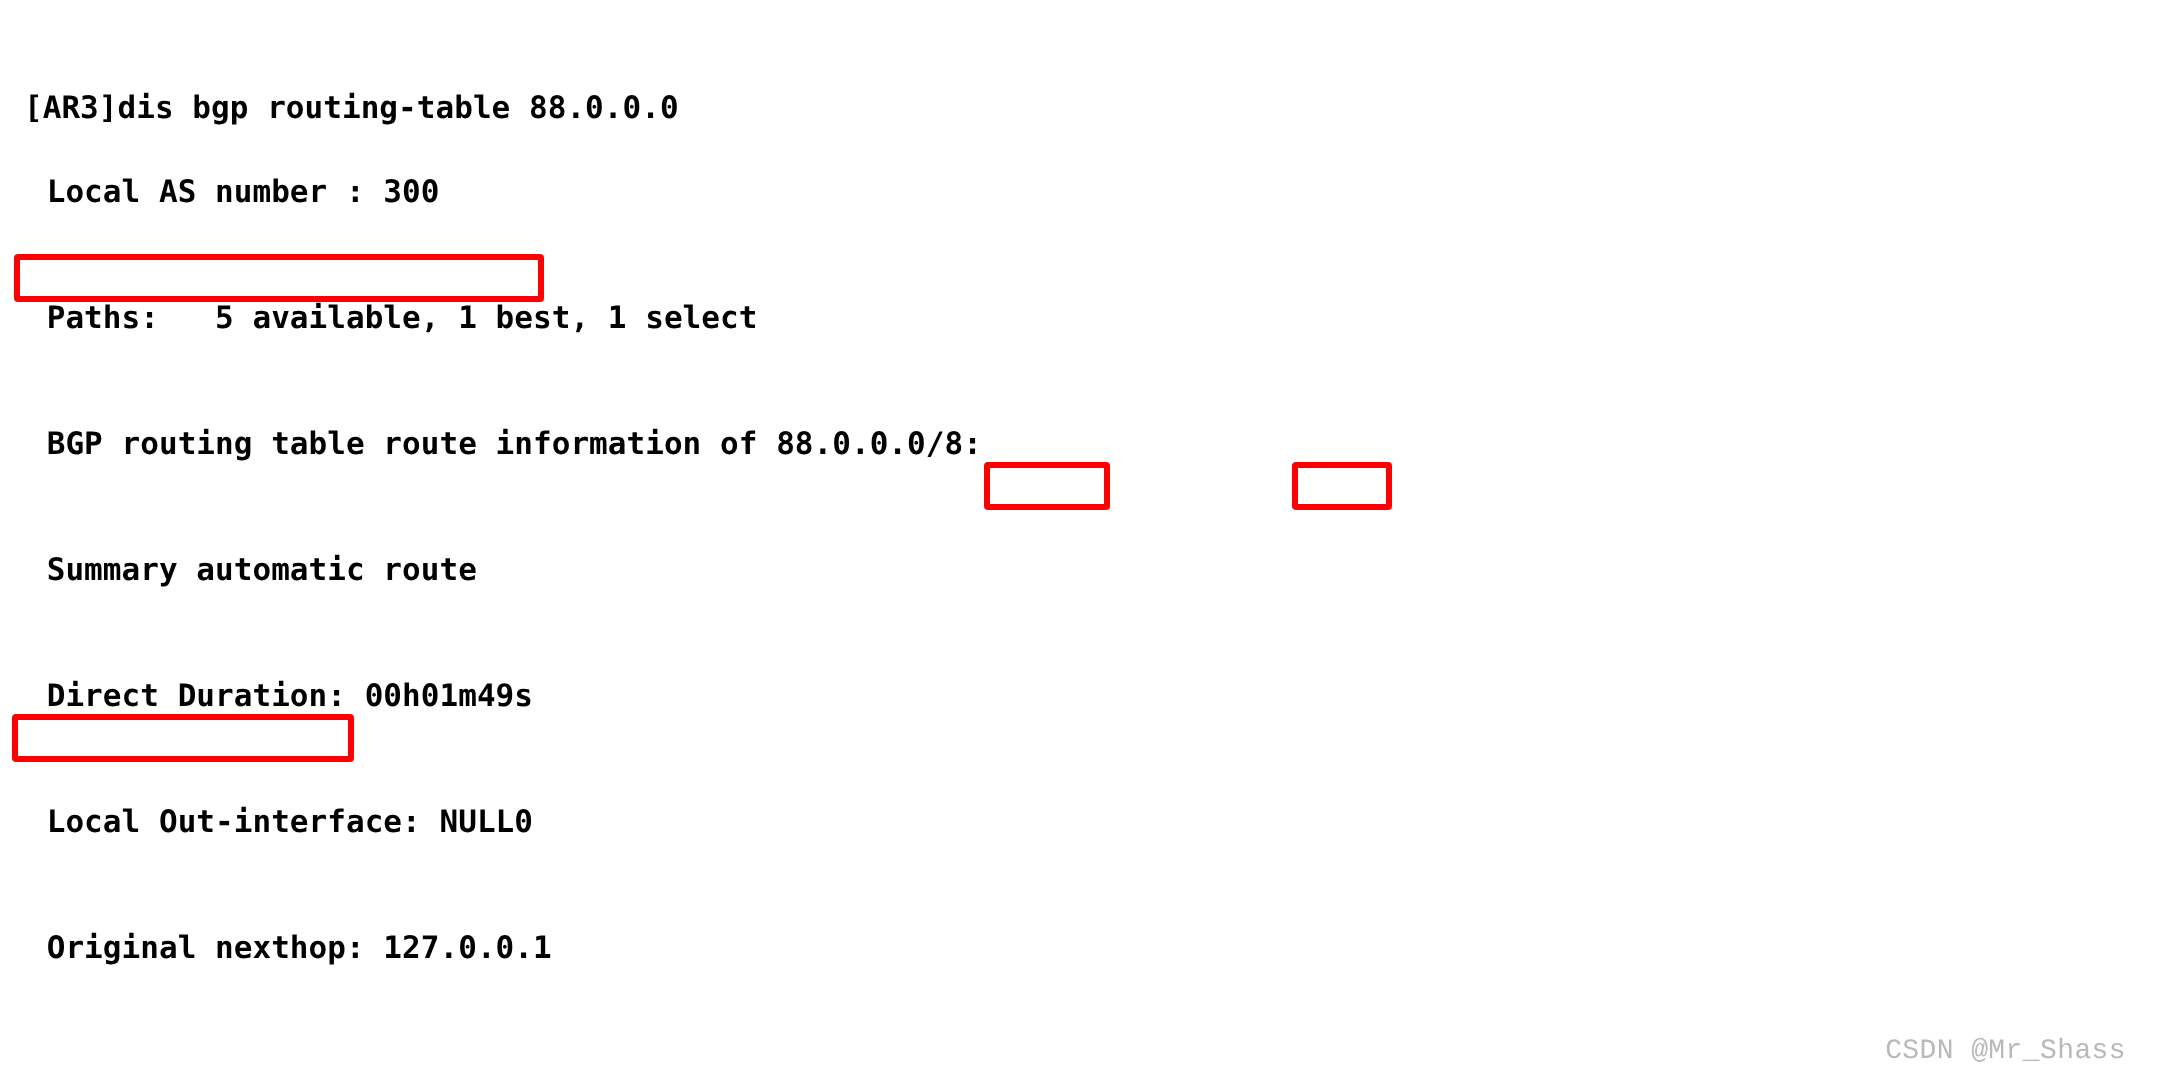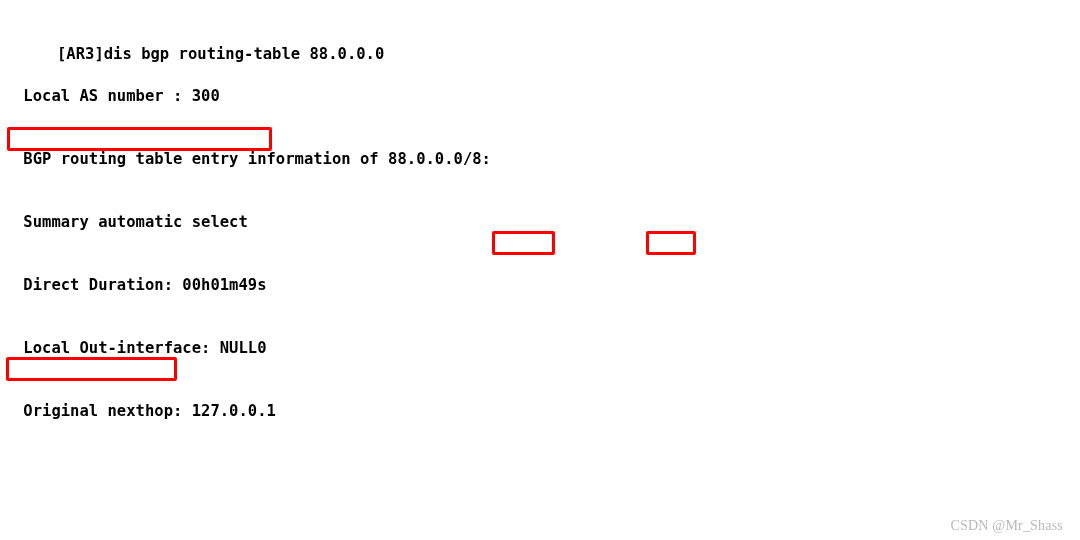--- a/index.html
+++ b/index.html
@@ -35,59 +35,59 @@
   }
   .body-block {
     position: absolute;
     left: 14px;
     top: 44px;
   }
   .cmd-block {
     position: absolute;
     left: 12px;
     top: 2px;
-    margin-left: 45px;
   }
   .hl-box {
     position: absolute;
     border: 3px solid #ff0000;
     border-radius: 2px;
     box-sizing: border-box;
     background: transparent;
     pointer-events: none;
   }
   #box-summary   { left: 7px;   top: 127px; width: 265px; height: 24px; }
   #box-valid     { left: 492px; top: 231px; width: 63px;  height: 24px; }
   #box-best      { left: 646px; top: 231px; width: 50px;  height: 24px; }
   #box-network   { left: 6px;   top: 357px; width: 171px; height: 24px; }
   #watermark {
     position: absolute;
     right: 17px;
     bottom: 6px;
-    font-family: Liberation Serif, serif;
+    font-family: Liberation Mono, monospace;
     font-size: 14px;
     font-weight: 400;
     color: #b9b9b9;
     white-space: pre;
     letter-spacing: 0.2px;
   }
 </style>
 </head>
 <body>
 
 <div id="screen">
 
   <div class="term cmd-block">
     <span class="line">[AR3]dis bgp routing-table 88.0.0.0</span>
   </div>
 
   <div class="term body-block">
     <span class="line"> Local AS number : 300</span>
-    <span class="line"> BGP routing table entry information of 88.0.0.0/8:</span>
-    <span class="line"> Summary automatic select</span>
+    <span class="line"> Paths:   5 available, 1 best, 1 select</span>
+    <span class="line"> BGP routing table route information of 88.0.0.0/8:</span>
+    <span class="line"> Summary automatic route</span>
     <span class="line"> Direct Duration: 00h01m49s</span>
     <span class="line"> Local Out-interface: NULL0</span>
     <span class="line"> Original nexthop: 127.0.0.1</span>
     
     
     
     
     
     
     

